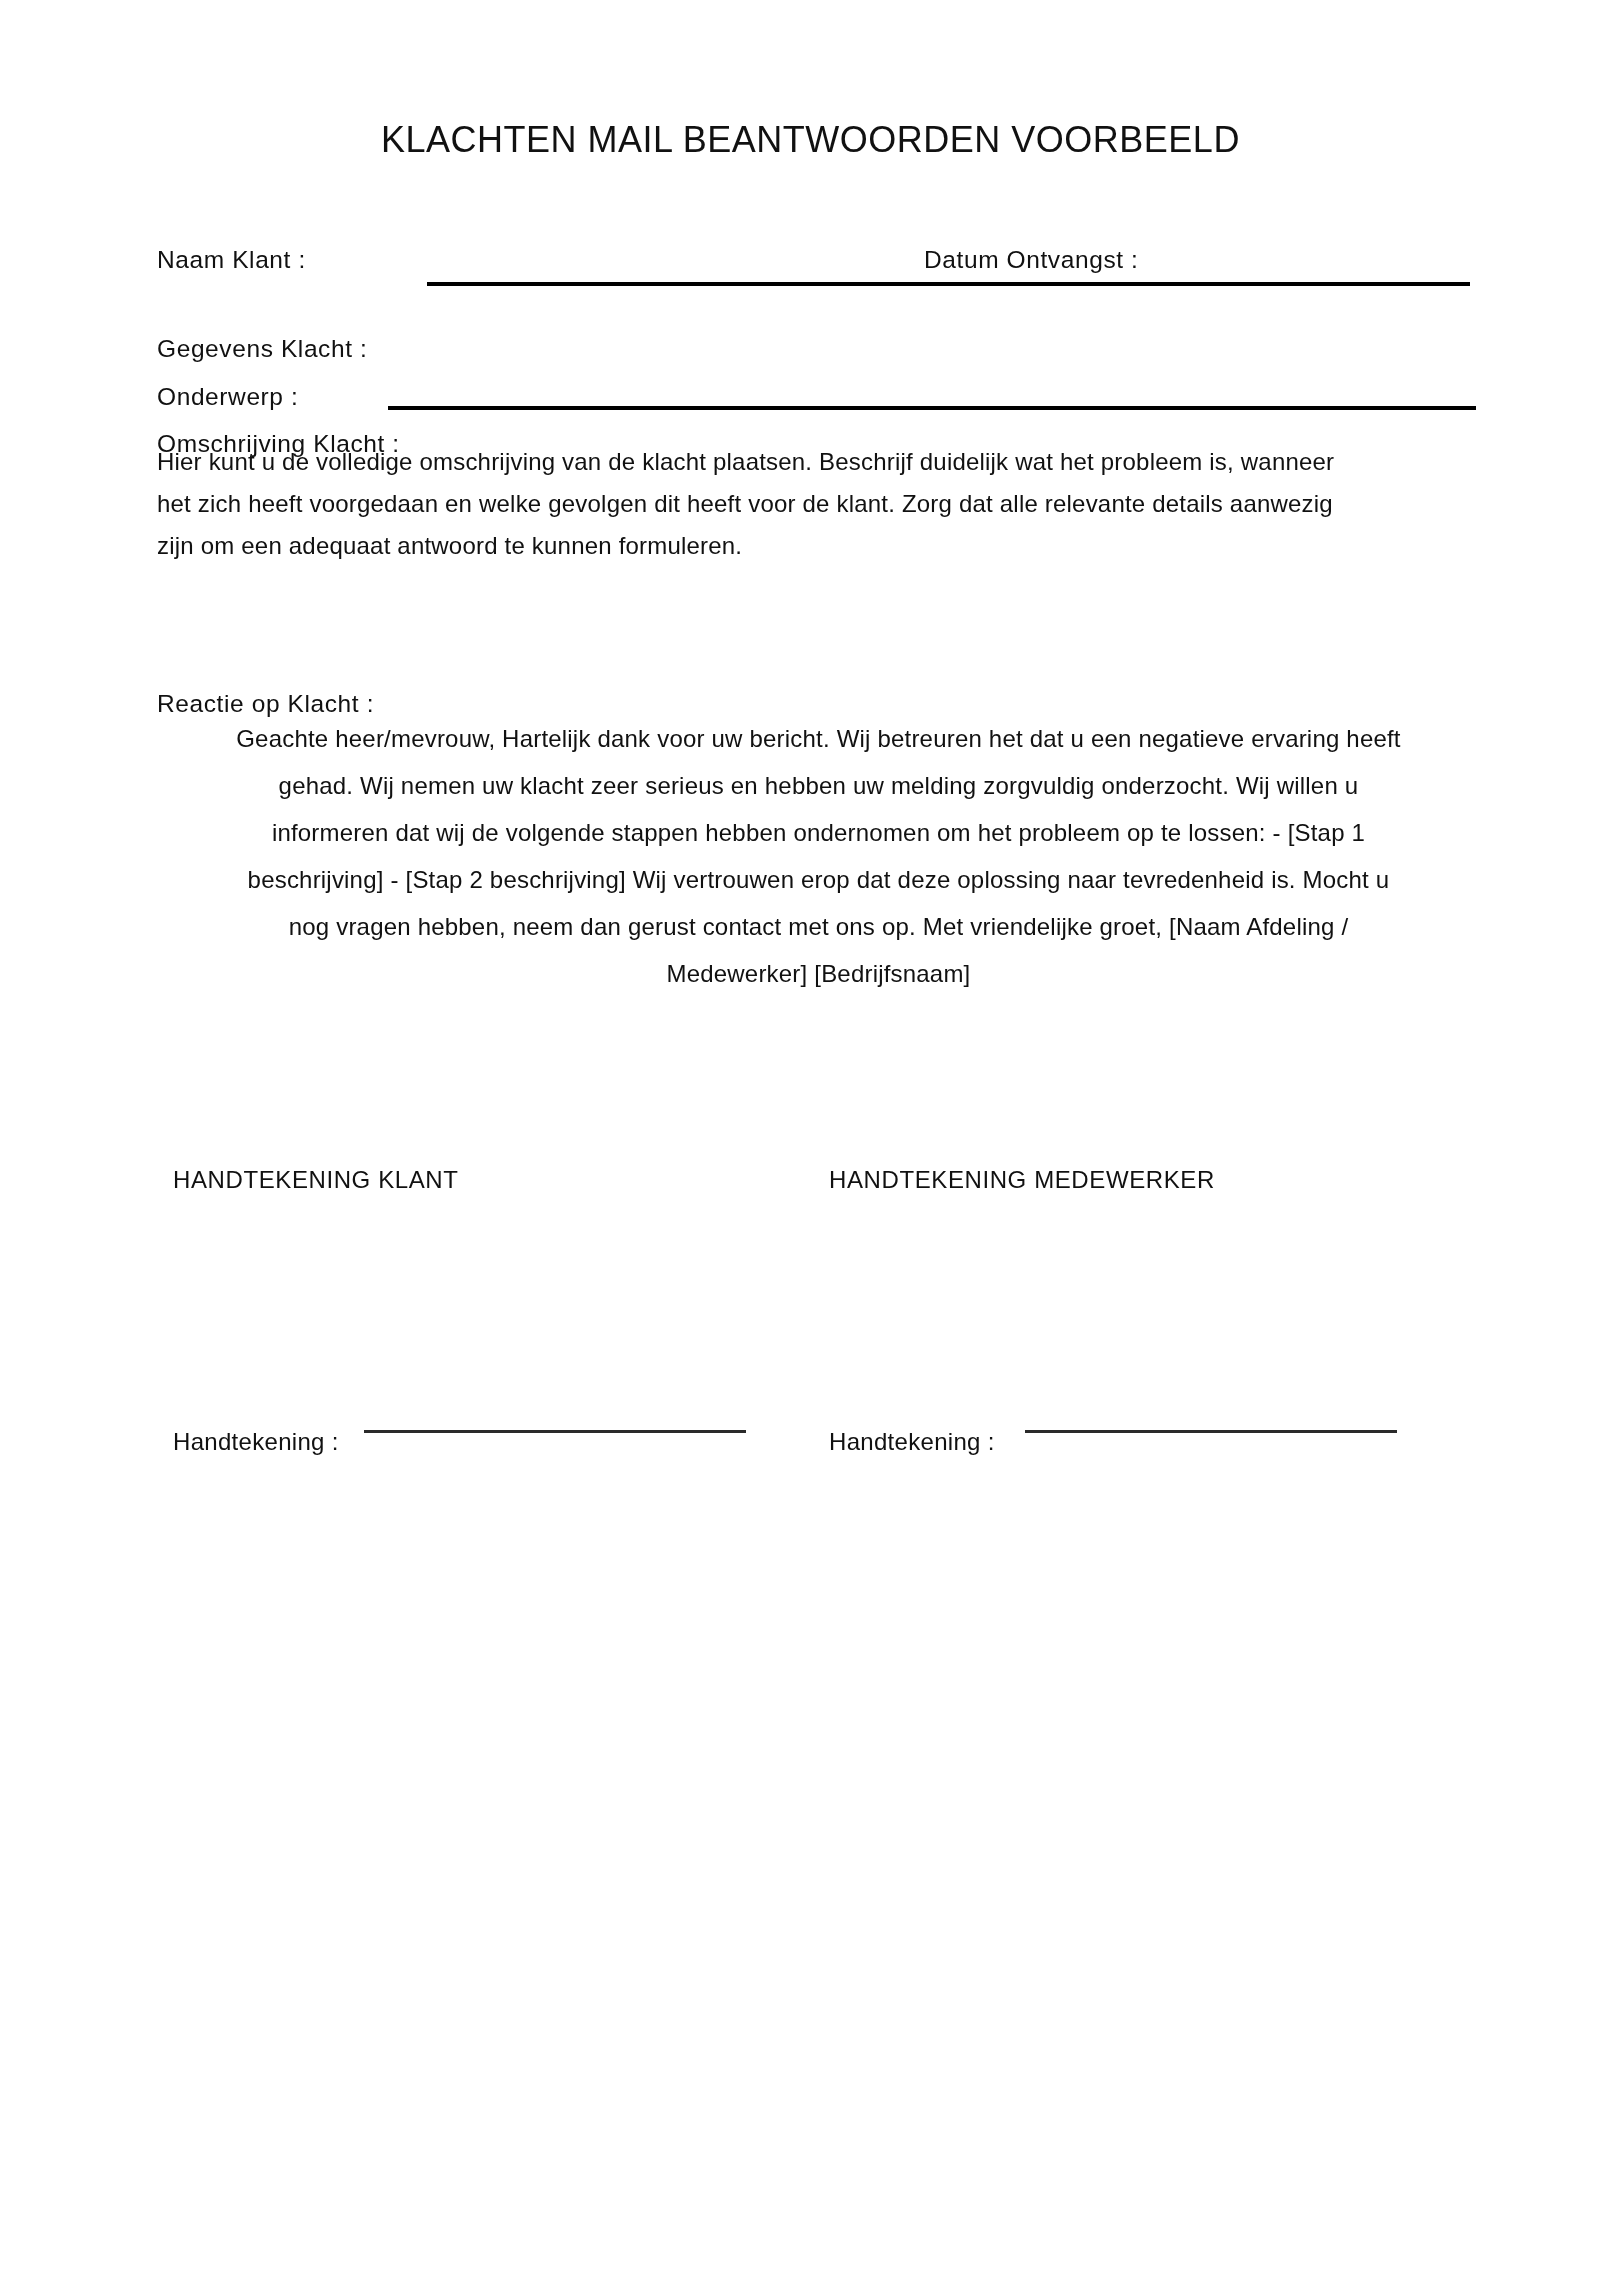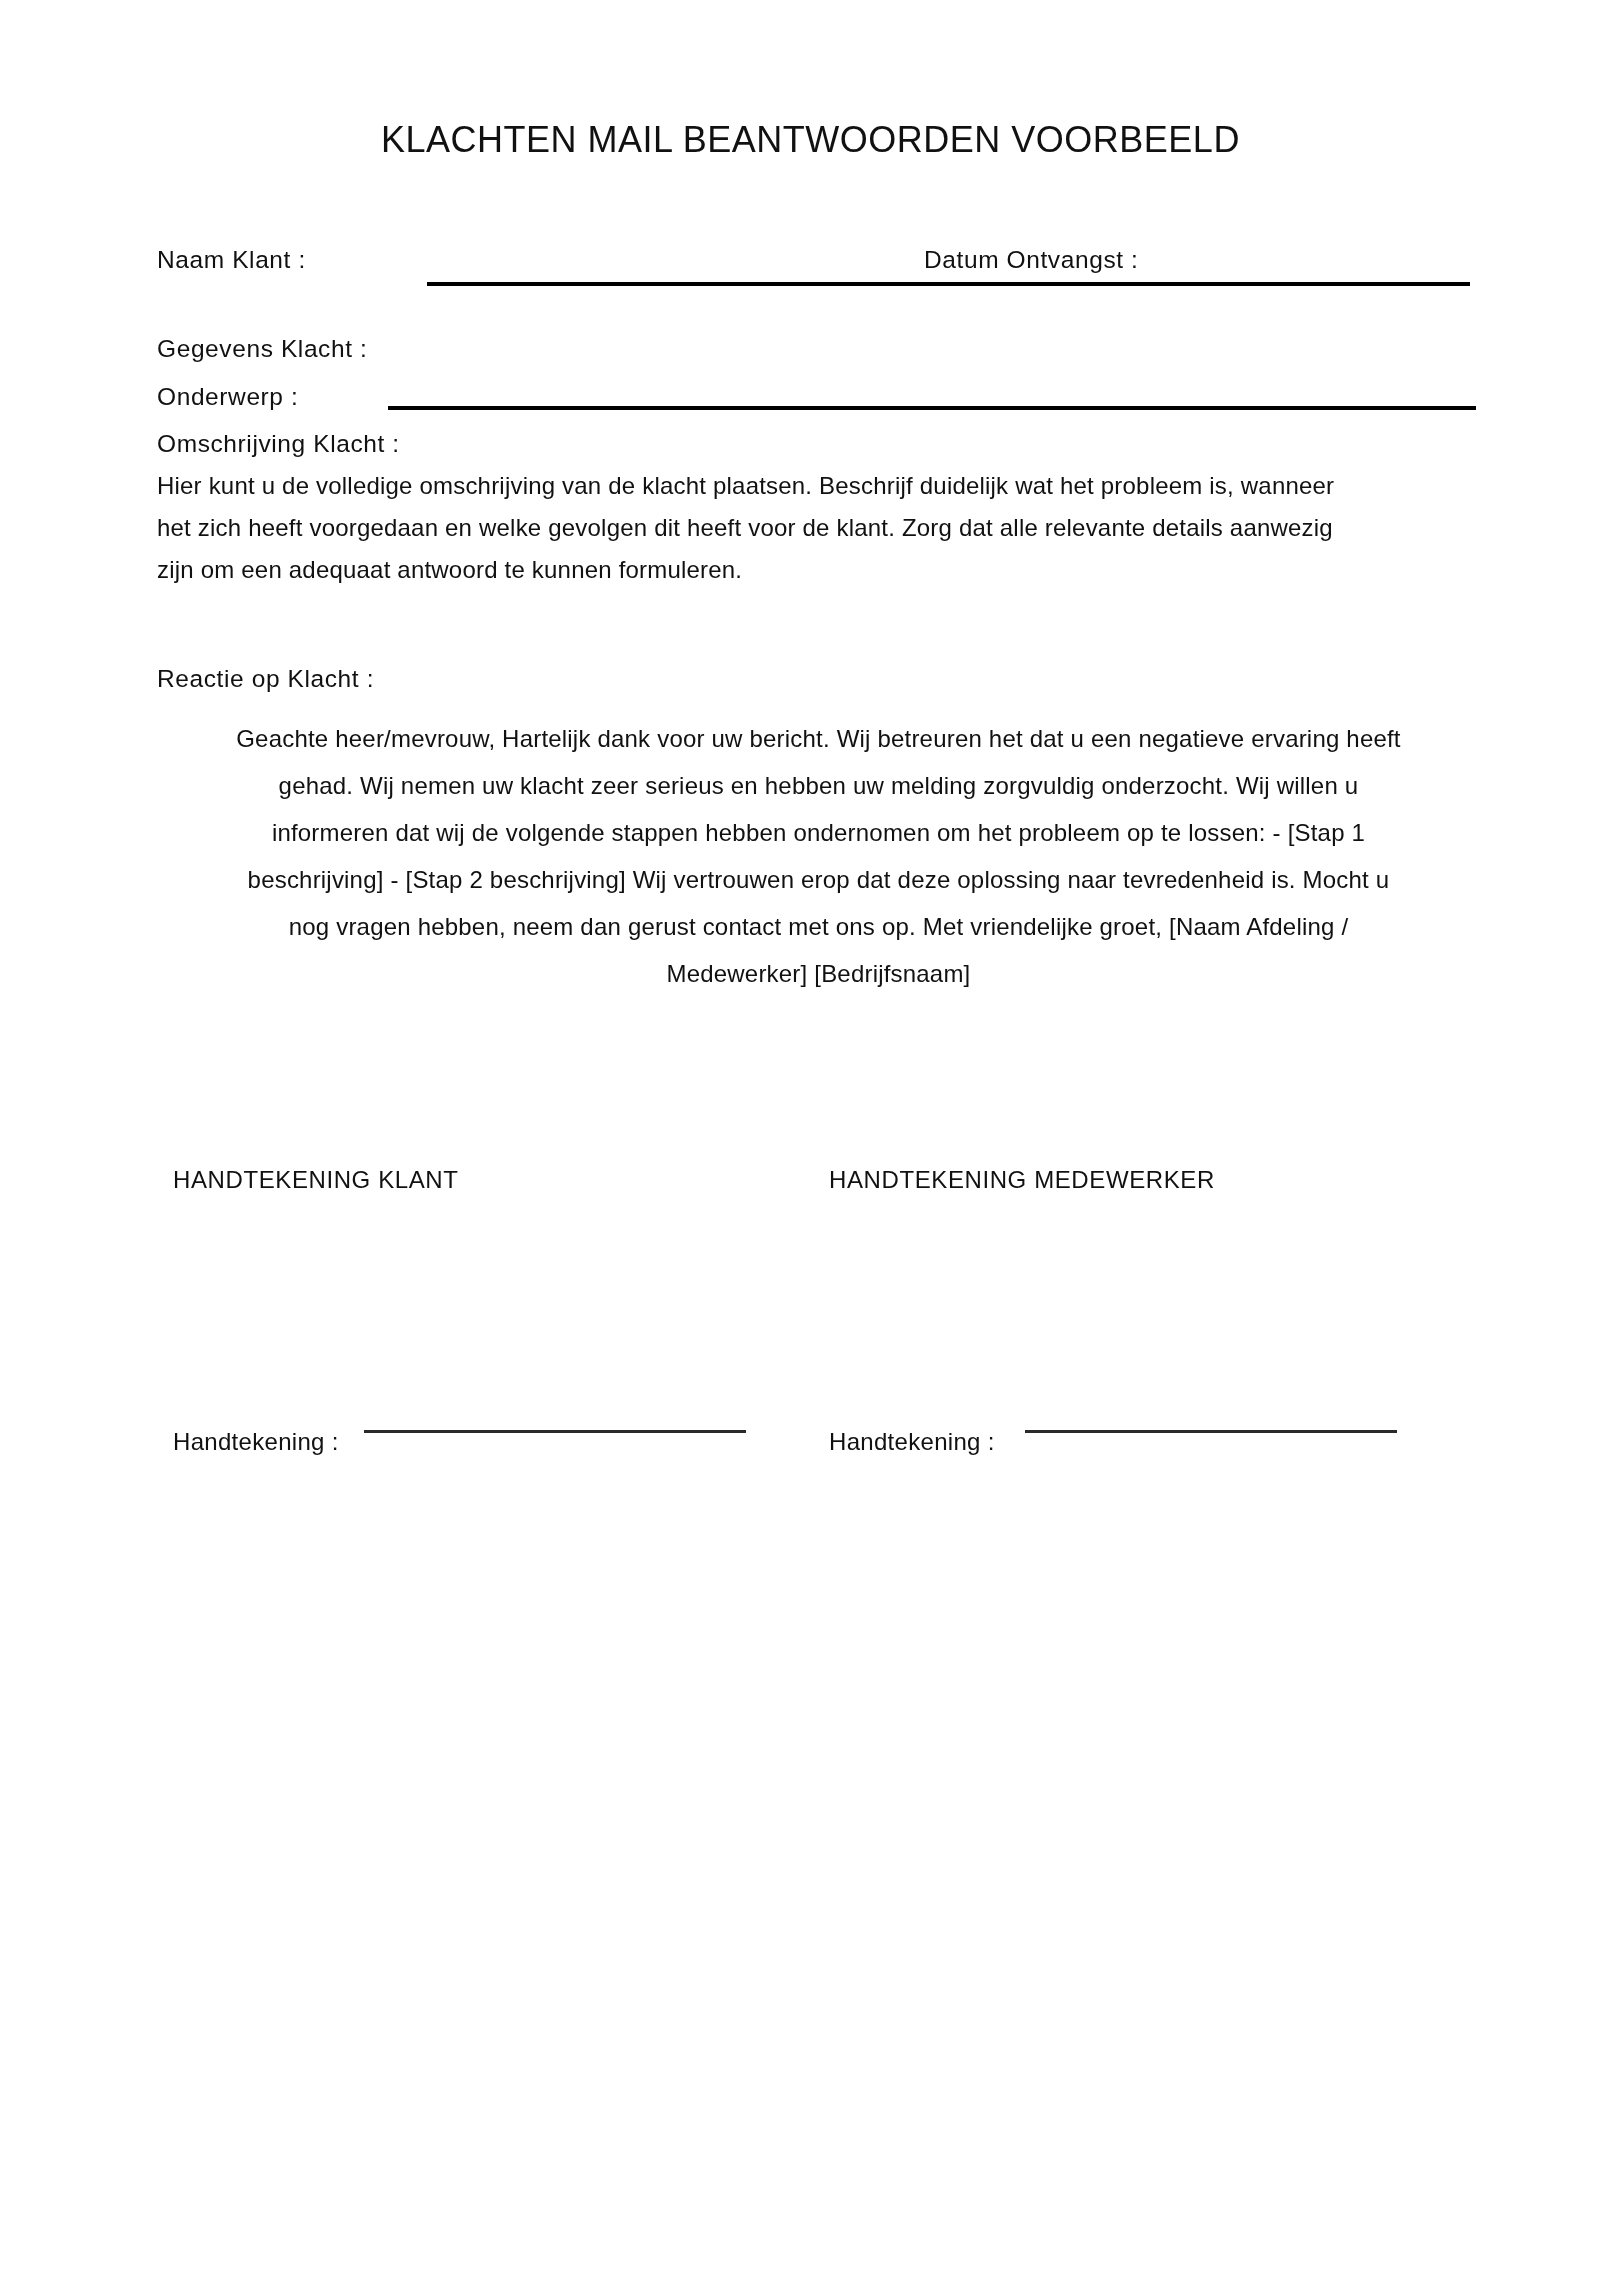--- a/index.html
+++ b/index.html
@@ -80,27 +80,27 @@
   <div class="label" style="left:924px; top:246px;">Datum Ontvangst :</div>
   <div class="fill-line" style="left:427px; top:282px; width:1043px;"></div>
 
   <div class="label" style="left:157px; top:335px;">Gegevens Klacht :</div>
 
   <div class="label" style="left:157px; top:383px;">Onderwerp :</div>
   <div class="fill-line" style="left:388px; top:406px; width:1088px;"></div>
 
   <div class="label" style="left:157px; top:430px;">Omschrijving Klacht :</div>
 
-  <div class="para para-omschrijving" style="top:465px;">
+  <div class="para para-omschrijving" style="top:441px;">
     <div class="line">Hier kunt u de volledige omschrijving van de klacht plaatsen. Beschrijf duidelijk wat het probleem is, wanneer</div>
     <div class="line">het zich heeft voorgedaan en welke gevolgen dit heeft voor de klant. Zorg dat alle relevante details aanwezig</div>
     <div class="line">zijn om een adequaat antwoord te kunnen formuleren.</div>
   </div>
 
-  <div class="label" style="left:157px; top:665px;">Reactie op Klacht :</div>
+  <div class="label" style="left:157px; top:690px;">Reactie op Klacht :</div>
 
   <div class="para para-reactie" style="top:715px;">
     <div class="line">Geachte heer/mevrouw, Hartelijk dank voor uw bericht. Wij betreuren het dat u een negatieve ervaring heeft</div>
     <div class="line">gehad. Wij nemen uw klacht zeer serieus en hebben uw melding zorgvuldig onderzocht. Wij willen u</div>
     <div class="line">informeren dat wij de volgende stappen hebben ondernomen om het probleem op te lossen: - [Stap 1</div>
     <div class="line">beschrijving] - [Stap 2 beschrijving] Wij vertrouwen erop dat deze oplossing naar tevredenheid is. Mocht u</div>
     <div class="line">nog vragen hebben, neem dan gerust contact met ons op. Met vriendelijke groet, [Naam Afdeling /</div>
     <div class="line">Medewerker] [Bedrijfsnaam]</div>
   </div>
 

